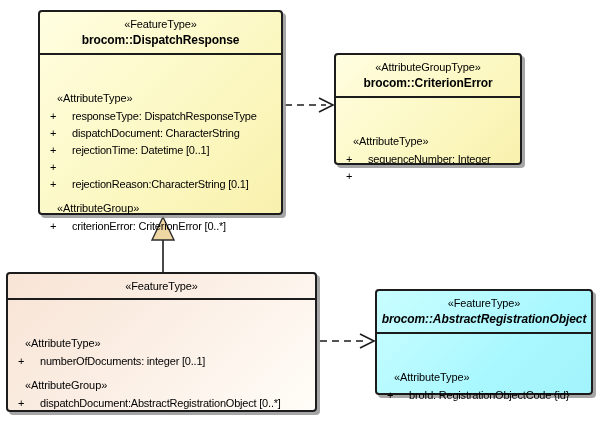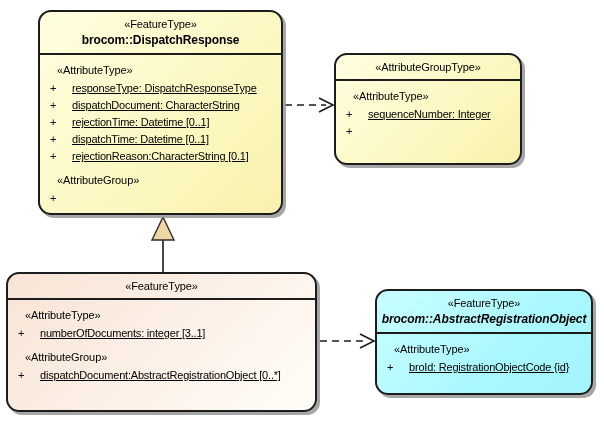--- a/index.html
+++ b/index.html
@@ -5,37 +5,37 @@
   html,body { margin:0; padding:0; background:#ffffff; }
   .canvas {
     position:relative; width:604px; height:436px; background:#ffffff;
     font-family:"Liberation Sans", sans-serif; color:#000; overflow:hidden;
   }
   .connectors { position:absolute; left:0; top:0; width:604px; height:436px; }
 
   .uml-class {
     position:absolute;
     border:2px solid #1c1c1c;
-    border-radius:13px;
+    border-radius:4px;
     box-shadow:3px 3px 0 rgba(150,150,150,0.85);
     box-sizing:border-box;
   }
   .uml-title {
     text-align:center;
     border-bottom:2px solid #1c1c1c;
     padding:5px 3px 4px 3px;
   }
   .stereotype { font-size:11px; line-height:15px; letter-spacing:-0.1px; }
   .cname { font-size:12px; font-weight:bold; line-height:17px; letter-spacing:-0.1px; }
-  .attrs { padding:4px 4px 3px 8px; font-size:11px; }
+  .attrs { padding:4px 4px 3px 8px; font-size:11px;margin-top:28px; }
   .hrow { margin:4px 0 2px 9px; line-height:15px; letter-spacing:-0.1px; }
   .hrow.gap { margin-top:8px; }
   .arow { display:flex; line-height:17px; white-space:nowrap; }
   .vis { flex:0 0 22px; padding-left:2px; }
-  .atext { letter-spacing:-0.2px;text-decoration:underline; }
+  .atext { letter-spacing:-0.2px; }
 
   
   .c-yellow { background:linear-gradient(135deg,#fffee0 0%,#fbf6bc 70%,#f8f0ad 100%); }
   .c-peach  { background:linear-gradient(135deg,#f8e4d5 0%,#fbeee4 45%,#fffdf8 100%); }
   .c-cyan   { background:linear-gradient(135deg,#c9feff 0%,#aaf8ff 60%,#a2f3fc 100%); }
 
   
   .c1 { left:38px;  top:10px;  width:245px; height:205px; }
   .c2 { left:334px; top:53px;  width:188px; height:112px; }
   .c3 { left:6px;   top:272px; width:311px; height:140px; }
@@ -79,36 +79,37 @@
       <div class="arow">
           <span class="vis">+</span>
           <span class="atext">dispatchDocument: CharacterString</span>
         </div>
       <div class="arow">
           <span class="vis">+</span>
           <span class="atext">rejectionTime: Datetime [0..1]</span>
         </div>
       <div class="arow">
           <span class="vis">+</span>
-          <span class="atext">dispatchTime: Datetime [0..1]</span>
         </div>
       <div class="arow">
           <span class="vis">+</span>
           <span class="atext">rejectionReason:CharacterString [0.1]</span>
         </div>
       <div class="hrow gap">«AttributeGroup»</div>
       <div class="arow">
           <span class="vis">+</span>
+          <span class="atext">criterionError: CriterionError [0..*]</span>
         </div>
     </div>
   </div>
 
   <div class="uml-class c-yellow c2">
     <div class="uml-title">
       <div class="stereotype">«AttributeGroupType»</div>
+      <div class="cname">brocom::CriterionError</div>
     </div>
     <div class="attrs">
       <div class="hrow">«AttributeType»</div>
       <div class="arow">
           <span class="vis">+</span>
           <span class="atext">sequenceNumber: Integer</span>
         </div>
       <div class="arow">
           <span class="vis">+</span>
         </div>
@@ -116,21 +117,21 @@
   </div>
 
   <div class="uml-class c-peach c3">
     <div class="uml-title">
       <div class="stereotype">«FeatureType»</div>
     </div>
     <div class="attrs">
       <div class="hrow">«AttributeType»</div>
       <div class="arow">
           <span class="vis">+</span>
-          <span class="atext">numberOfDocuments: integer [3..1]</span>
+          <span class="atext">numberOfDocuments: integer [0..1]</span>
         </div>
       <div class="hrow gap">«AttributeGroup»</div>
       <div class="arow">
           <span class="vis">+</span>
           <span class="atext">dispatchDocument:AbstractRegistrationObject [0..*]</span>
         </div>
     </div>
   </div>
 
   <div class="uml-class c-cyan c4">

